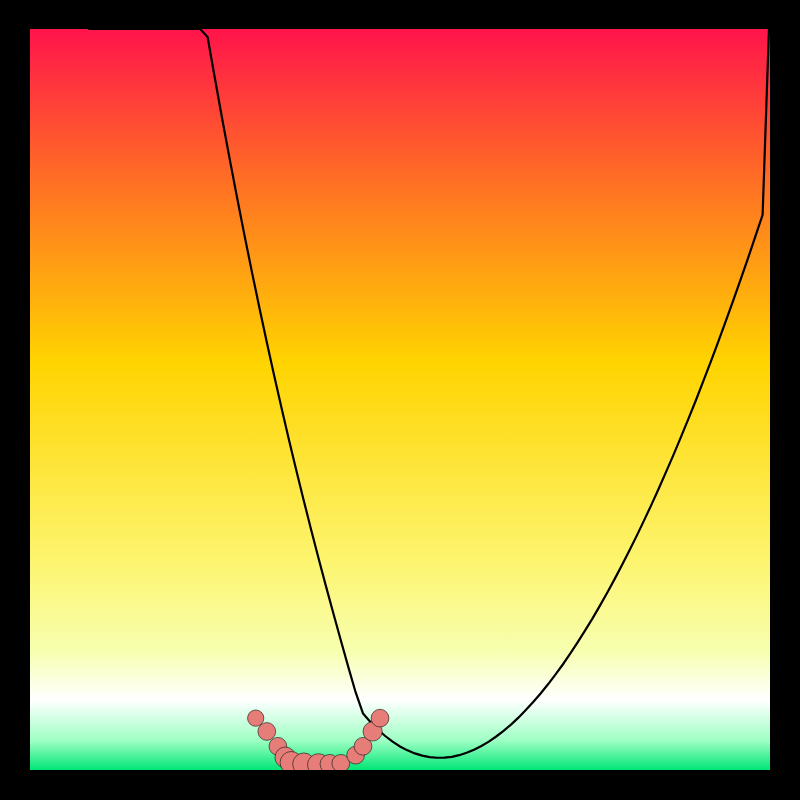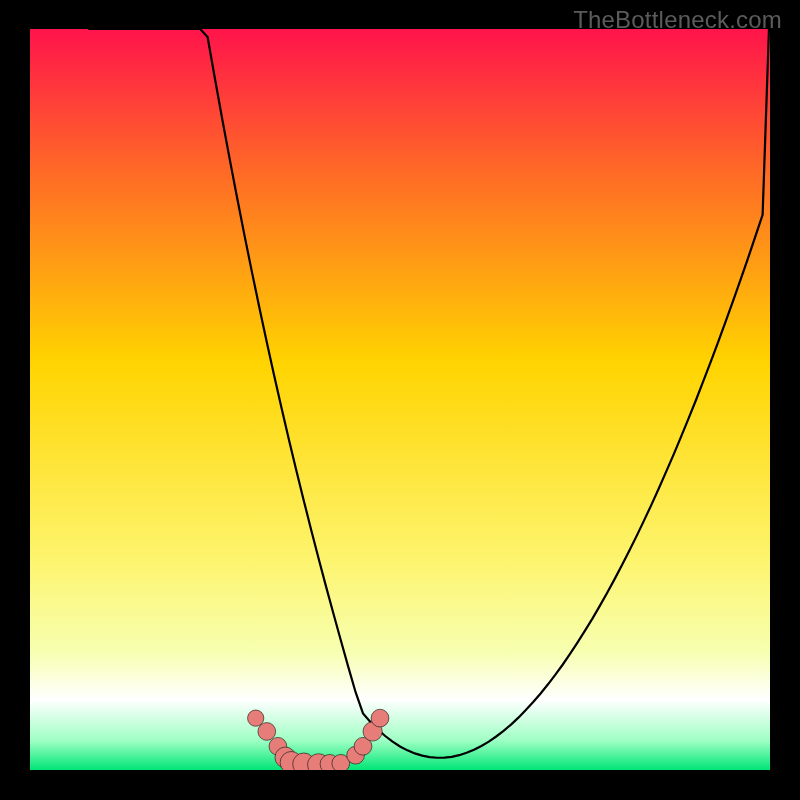--- a/index.html
+++ b/index.html
@@ -36,21 +36,20 @@
     letter-spacing: 0.2px;
   }
   svg {
     display: block;
   }
 </style>
 </head>
 <body>
 
 <div class="frame">
-  <div class="watermark">TheBottleneck.com</div>
   <div class="plot-area">
     <svg id="plot-svg" width="740" height="741" viewBox="0 0 740 741" preserveAspectRatio="none">
       <defs>
         <linearGradient id="bg-grad" x1="0" y1="0" x2="0" y2="1">
             <stop offset="0.00%" stop-color="#ff144b"></stop>
             <stop offset="20.00%" stop-color="#ff6d25"></stop>
             <stop offset="45.00%" stop-color="#ffd400"></stop>
             <stop offset="72.00%" stop-color="#fdf570"></stop>
             <stop offset="84.00%" stop-color="#f7ffb0"></stop>
             <stop offset="90.50%" stop-color="#ffffff"></stop>

